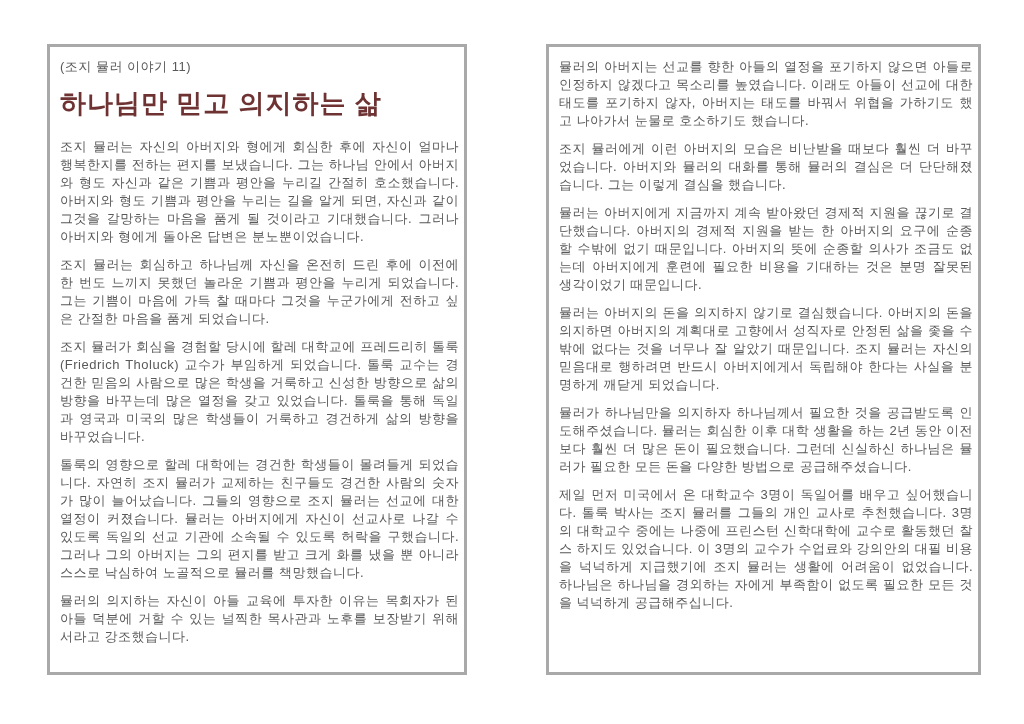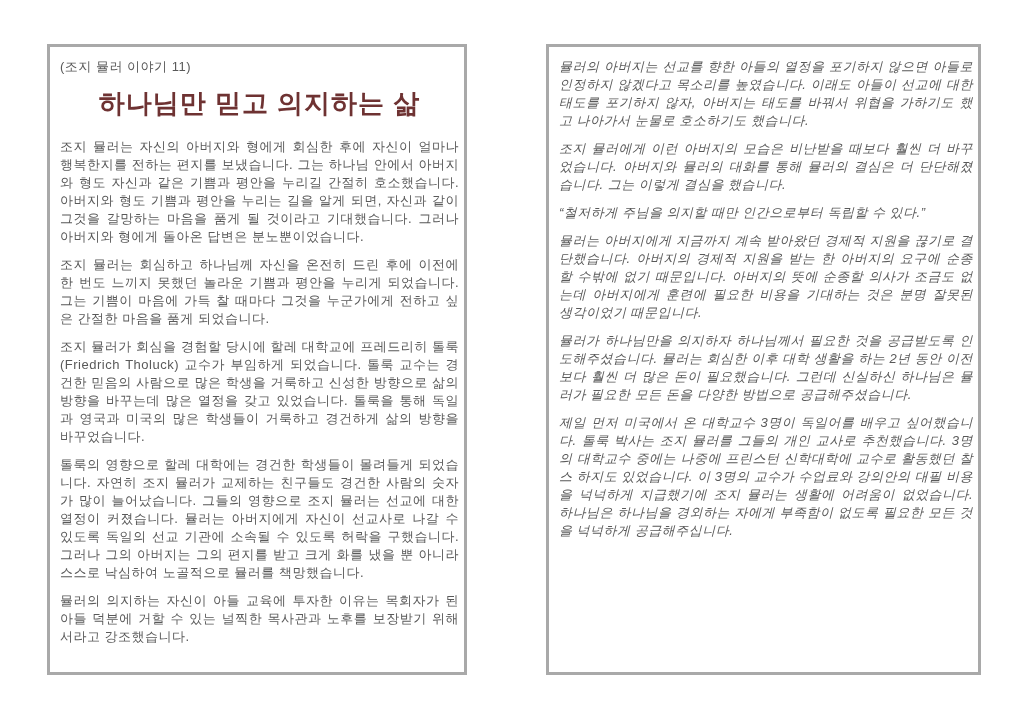--- a/index.html
+++ b/index.html
@@ -18,35 +18,34 @@
     position: absolute;
     top: 44px;
     height: 631px;
     background: #ffffff;
     border: 3px solid #a9a9a9;
     box-sizing: border-box;
     padding: 11px 5px 10px 10px;
     overflow: hidden;
   }
   .page-left  { left: 47px;  width: 420px; }
-  .page-right { left: 546px; width: 435px; font-style: italic; }
+  .page-right { left: 546px; width: 435px; }
 
   .doc-header {
     font-size: 13px;
     line-height: 18px;
     color: #595959;
     letter-spacing: 0.5px;
     margin: 0 0 12px 0;
   }
   .doc-title {
     font-size: 26px;
     line-height: 30px;
     font-weight: bold;
     color: #6e3232;
-    text-align: center;
     letter-spacing: 1px;
     margin: 4px 0 20px 0;
   }
   .para {
     font-size: 13px;
     line-height: 18px;
     color: #595959;
     letter-spacing: 0.5px;
     text-align: justify;
     word-break: break-all;
@@ -66,18 +65,18 @@
       <p class="para">조지 뮬러가 회심을 경험할 당시에 할레 대학교에 프레드리히 톨룩(Friedrich Tholuck) 교수가 부임하게 되었습니다. 톨룩 교수는 경건한 믿음의 사람으로 많은 학생을 거룩하고 신성한 방향으로 삶의 방향을 바꾸는데 많은 열정을 갖고 있었습니다. 톨룩을 통해 독일과 영국과 미국의 많은 학생들이 거룩하고 경건하게 삶의 방향을 바꾸었습니다.</p>
       <p class="para">톨룩의 영향으로 할레 대학에는 경건한 학생들이 몰려들게 되었습니다. 자연히 조지 뮬러가 교제하는 친구들도 경건한 사람의 숫자가 많이 늘어났습니다. 그들의 영향으로 조지 뮬러는 선교에 대한 열정이 커졌습니다. 뮬러는 아버지에게 자신이 선교사로 나갈 수 있도록 독일의 선교 기관에 소속될 수 있도록 허락을 구했습니다. 그러나 그의 아버지는 그의 편지를 받고 크게 화를 냈을 뿐 아니라 스스로 낙심하여 노골적으로 뮬러를 책망했습니다.</p>
       <p class="para">뮬러의 의지하는 자신이 아들 교육에 투자한 이유는 목회자가 된 아들 덕분에 거할 수 있는 널찍한 목사관과 노후를 보장받기 위해서라고 강조했습니다.</p>
     </div>
 </div>
 
 <div class="page page-right">
   <div>
       <p class="para">뮬러의 아버지는 선교를 향한 아들의 열정을 포기하지 않으면 아들로 인정하지 않겠다고 목소리를 높였습니다. 이래도 아들이 선교에 대한 태도를 포기하지 않자, 아버지는 태도를 바꿔서 위협을 가하기도 했고 나아가서 눈물로 호소하기도 했습니다.</p>
       <p class="para">조지 뮬러에게 이런 아버지의 모습은 비난받을 때보다 훨씬 더 바꾸었습니다. 아버지와 뮬러의 대화를 통해 뮬러의 결심은 더 단단해졌습니다. 그는 이렇게 결심을 했습니다.</p>
-      <p class="para">“철저하게 주님을 의지할 때만 인간으로부터 독립할 수 있다.”</p>
       <p class="para">뮬러는 아버지에게 지금까지 계속 받아왔던 경제적 지원을 끊기로 결단했습니다. 아버지의 경제적 지원을 받는 한 아버지의 요구에 순종할 수밖에 없기 때문입니다. 아버지의 뜻에 순종할 의사가 조금도 없는데 아버지에게 훈련에 필요한 비용을 기대하는 것은 분명 잘못된 생각이었기 때문입니다.</p>
+      <p class="para">뮬러는 아버지의 돈을 의지하지 않기로 결심했습니다. 아버지의 돈을 의지하면 아버지의 계획대로 고향에서 성직자로 안정된 삶을 좇을 수밖에 없다는 것을 너무나 잘 알았기 때문입니다. 조지 뮬러는 자신의 믿음대로 행하려면 반드시 아버지에게서 독립해야 한다는 사실을 분명하게 깨닫게 되었습니다.</p>
       <p class="para">뮬러가 하나님만을 의지하자 하나님께서 필요한 것을 공급받도록 인도해주셨습니다. 뮬러는 회심한 이후 대학 생활을 하는 2년 동안 이전보다 훨씬 더 많은 돈이 필요했습니다. 그런데 신실하신 하나님은 뮬러가 필요한 모든 돈을 다양한 방법으로 공급해주셨습니다.</p>
       <p class="para">제일 먼저 미국에서 온 대학교수 3명이 독일어를 배우고 싶어했습니다. 톨룩 박사는 조지 뮬러를 그들의 개인 교사로 추천했습니다. 3명의 대학교수 중에는 나중에 프린스턴 신학대학에 교수로 활동했던 찰스 하지도 있었습니다. 이 3명의 교수가 수업료와 강의안의 대필 비용을 넉넉하게 지급했기에 조지 뮬러는 생활에 어려움이 없었습니다. 하나님은 하나님을 경외하는 자에게 부족함이 없도록 필요한 모든 것을 넉넉하게 공급해주십니다.</p>
     </div>
 </div>
 
 </body></html>

